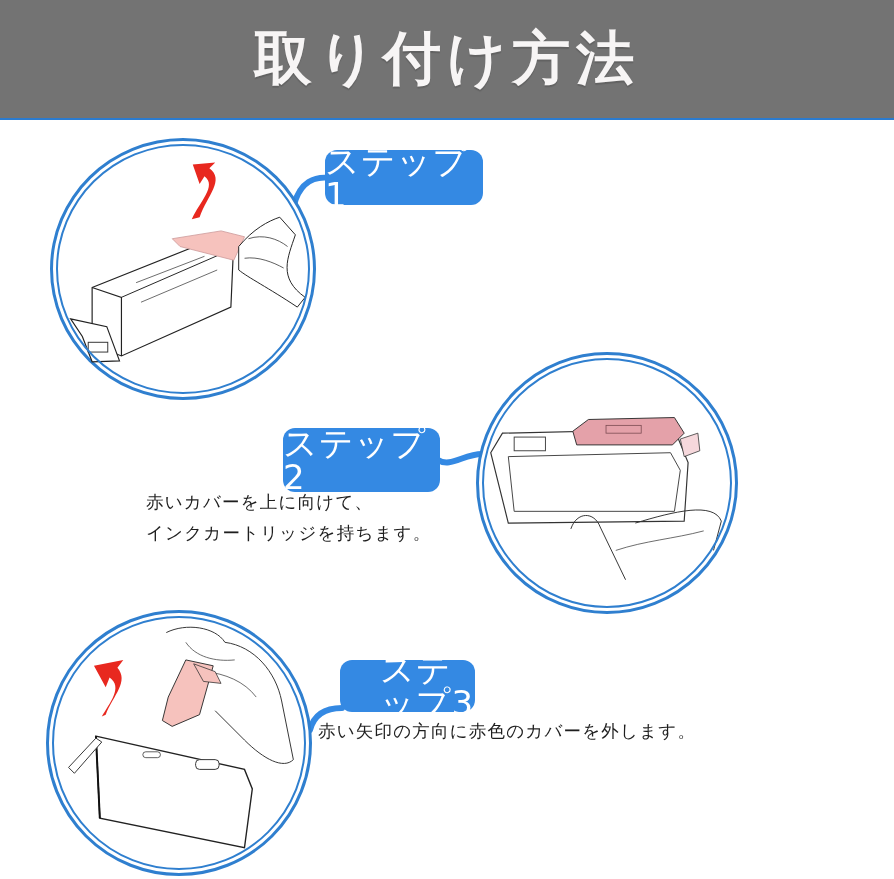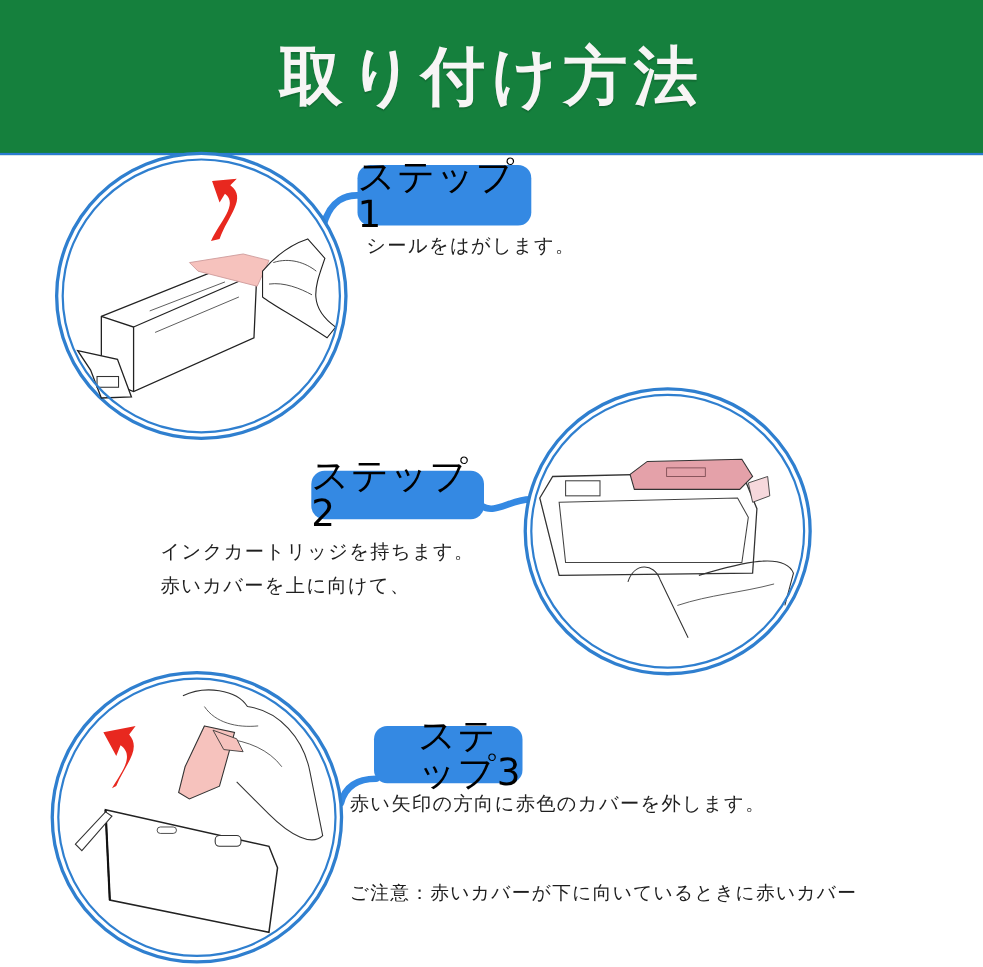--- a/index.html
+++ b/index.html
@@ -1,21 +1,21 @@
 <!DOCTYPE html>
 <html><head>
   <meta charset="utf-8">
   <style>
     * { margin: 0; padding: 0; box-sizing: border-box; }
     html, body { width: 894px; height: 879px; background: #ffffff; overflow: hidden; }
     body { position: relative; font-family: "DejaVu Sans", sans-serif; color: #222; }
 
     .header {
-      position: absolute; left: 0; top: 0; width: 894px; height: 141px;
-      background: #15803d;
+      position: absolute; left: 0; top: 0; width: 894px; height: 120px;
+      background: #737373;
       border-bottom: 2px solid #2a7bd0;
       display: flex; align-items: center; justify-content: center;
     }
     .header-title {
       color: #f7f5f5; font-size: 58px; font-weight: bold; letter-spacing: 6px;
       font-family: "DejaVu Sans", sans-serif;
       text-shadow: 0 2px 1px rgba(0,0,0,0.15);
     }
 
     .circle {
@@ -25,21 +25,21 @@
     }
     .circle::after {
       content: ""; position: absolute; inset: 3px; border-radius: 50%;
       border: 2.5px solid #2f7fcf;
     }
     .circle svg { position: absolute; left: 0; top: 0; width: 100%; height: 100%; }
 
     .connector { position: absolute; }
 
     .badge {
-      position: absolute; background: #3489e3; color: #000000;
+      position: absolute; background: #3489e3; color: #ffffff;
       border-radius: 12px; font-size: 34px; line-height: 1;
       display: flex; align-items: center; justify-content: center;
       font-family: "DejaVu Sans", sans-serif; letter-spacing: 1px;
     }
 
     .text {
       position: absolute; font-size: 17.5px; line-height: 31px; color: #1e1e1e;
       white-space: nowrap; letter-spacing: 1.2px;
       font-family: "DejaVu Sans", sans-serif;
     }
@@ -68,45 +68,44 @@
     <rect x="36" y="206" width="20" height="10" fill="#fff" stroke="#333" stroke-width="1"></rect>
 
     <path d="M122 100 L172 92 L196 98 L185 122 L130 108 Z" fill="#f6c2bd" stroke="#c99" stroke-width="0.8"></path>
 
     <path d="M190 108 C 205 90, 220 82, 232 78 L 248 96 C 240 120, 230 140, 258 160 L 250 170 C 220 150, 200 140, 190 132 Z" fill="#fff" stroke="#222" stroke-width="1"></path>
     <path d="M200 100 C 215 95, 230 100, 240 108 M196 120 C 210 118, 225 124, 236 130" fill="none" stroke="#333" stroke-width="0.8"></path>
   </svg>
 </div>
 <div class="badge" style="left:325px; top:150px; width:158px; height:55px;">ステップ1</div>
 <div class="text" style="left:333px; top:209px;">
-  <div>シールをはがします。</div>
 </div>
 
 <svg class="connector" style="left:436px; top:440px; width:50px; height:30px;" viewBox="0 0 50 30">
   <path d="M2 20 C 14 28, 28 14, 46 14" fill="none" stroke="#3489e3" stroke-width="6" stroke-linecap="round"></path>
 </svg>
 <div class="circle" style="left:476px; top:352px; width:262px; height:262px;">
   <svg viewBox="0 0 262 262">
 
     <path d="M12 100 L24 80 L200 76 L214 110 L210 170 L30 172 Z" fill="#fff" stroke="#333" stroke-width="1.2"></path>
     <path d="M30 104 L196 100 L206 118 L200 160 L36 160 Z" fill="#fff" stroke="#444" stroke-width="1"></path>
     <rect x="36" y="84" width="32" height="14" fill="#fff" stroke="#444" stroke-width="1"></rect>
 
     <path d="M96 78 L112 66 L200 64 L210 80 L198 92 L100 92 Z" fill="#e4a1a9" stroke="#333" stroke-width="1"></path>
     <rect x="130" y="72" width="36" height="8" fill="none" stroke="#7a4a50" stroke-width="0.8"></rect>
     <path d="M206 86 L224 80 L226 98 L210 104 Z" fill="#f6d8dc" stroke="#333" stroke-width="0.8"></path>
 
     <path d="M94 178 C 100 160, 118 160, 124 176 L 150 230 M160 172 C 200 160, 240 150, 248 170 L 240 200" fill="none" stroke="#333" stroke-width="1"></path>
     <path d="M140 200 C 170 190, 200 188, 230 180" fill="none" stroke="#444" stroke-width="0.8"></path>
   </svg>
 </div>
-<div class="badge" style="left:283px; top:428px; width:157px; height:44px;">ステップ2</div>
+<div class="badge" style="left:283px; top:428px; width:157px; height:64px;">ステップ2</div>
 <div class="text" style="left:146px; top:487px;">
+  <div>赤いカバーを上に向けて、</div>
   <div>インクカートリッジを持ちます。</div>
-  <div>赤いカバーを上に向けて、</div>
 </div>
 
 <svg class="connector" style="left:306px; top:694px; width:40px; height:40px;" viewBox="0 0 40 40">
   <path d="M4 36 C 8 20, 20 14, 36 14" fill="none" stroke="#3489e3" stroke-width="6" stroke-linecap="round"></path>
 </svg>
 <div class="circle" style="left:46px; top:610px; width:266px; height:266px;">
   <svg viewBox="0 0 266 266">
 
     <path d="M58 104 C 66 84, 82 70, 70 56 L 76 48 L 46 54 L 58 76 L 62 66 C 76 76, 62 92, 54 106 Z" fill="#e8281f"></path>
 
@@ -121,14 +120,13 @@
     <path d="M20 158 L 48 128 L 54 132 L 26 164 Z" fill="#fff" stroke="#333" stroke-width="1"></path>
     <rect x="150" y="150" width="24" height="10" rx="4" fill="#fff" stroke="#333" stroke-width="1"></rect>
     <rect x="96" y="142" width="18" height="6" rx="3" fill="#fff" stroke="#333" stroke-width="0.8"></rect>
   </svg>
 </div>
 <div class="badge" style="left:340px; top:660px; width:135px; height:52px;padding-left:40px;">ステップ3</div>
 <div class="text" style="left:318px; top:716px;">
   <div>赤い矢印の方向に赤色のカバーを外します。</div>
 </div>
 <div class="text" style="left:318px; top:794px; line-height:36px; font-size:17px;">
-  <div>ご注意：赤いカバーが下に向いているときに赤いカバー</div>
 </div>
 
 </body></html>

